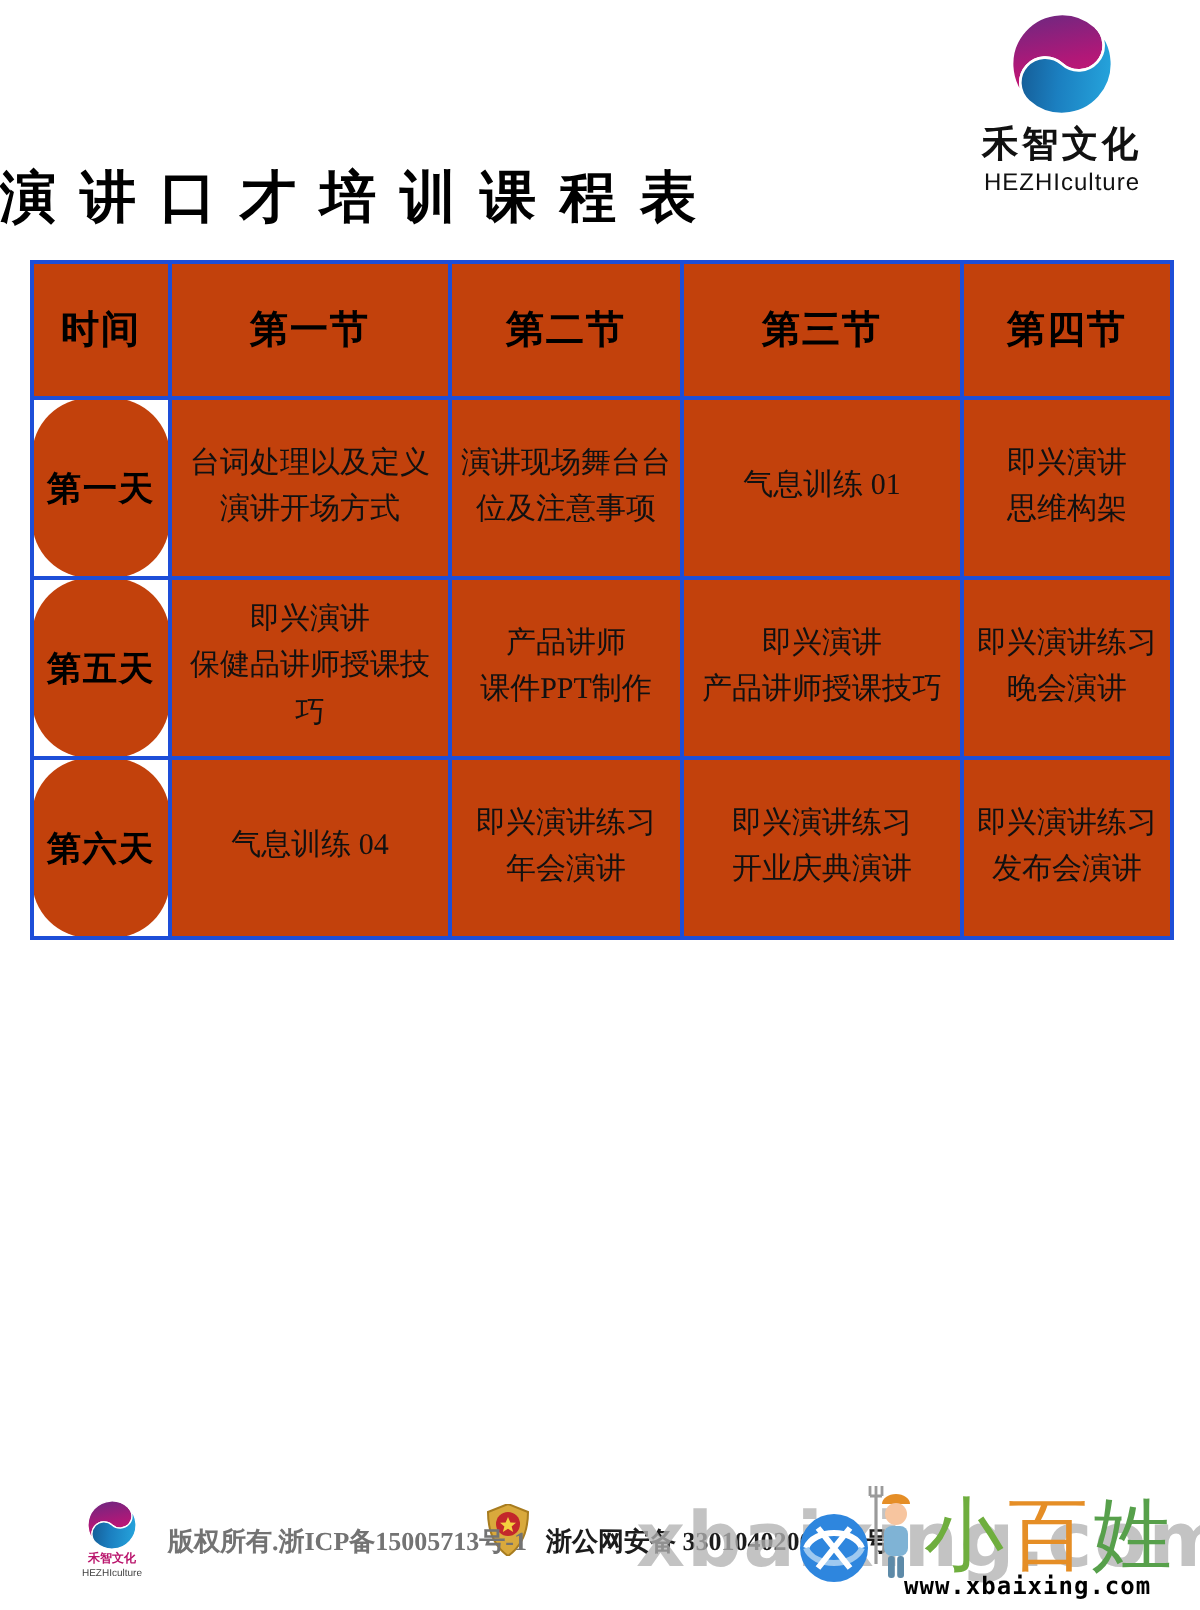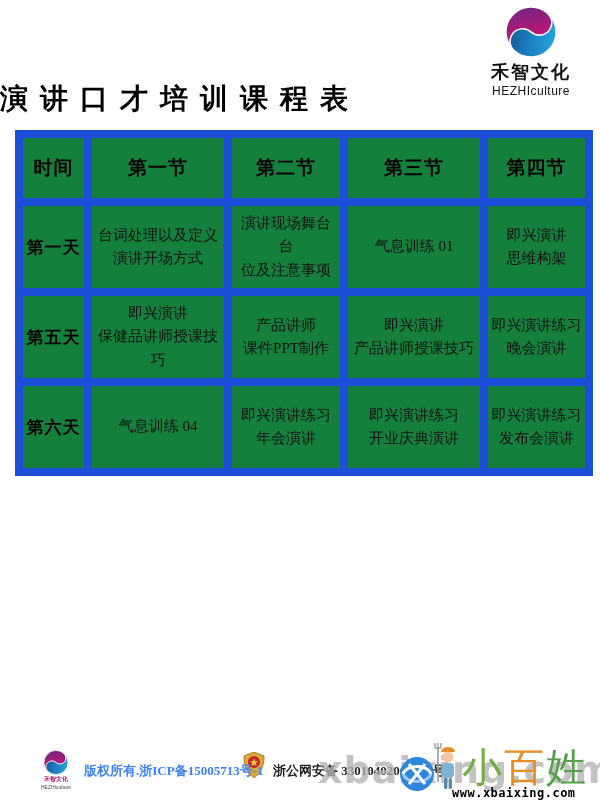--- a/index.html
+++ b/index.html
@@ -23,43 +23,43 @@
   .page-title {
     position: absolute; top: 80px; left: 0; width: 590px;
     font-size: 28px; font-weight: bold; letter-spacing: 12px;
     color: #000;
   }
 
   
   .sched-wrap { position: absolute; left: 15px; top: 130px; }
   table.sched { border-collapse: collapse; table-layout: fixed; width: 570px; }
   table.sched td, table.sched th {
-    border: 8px solid #1d4ed8;
+    border: 2px solid #1d4ed8;
     text-align: center; vertical-align: middle;
-    background: #15803d;
+    background: #c2410c;
   }
   table.sched th {
     height: 68px; font-size: 19px; font-weight: bold; color: #000;
     letter-spacing: 1px;
   }
   table.sched td { height: 90px; }
-  td.day { font-size: 17px; font-weight: bold; color: #000; letter-spacing: 1px; }
+  td.day { font-size: 17px; font-weight: bold; color: #000; letter-spacing: 1px; border-radius: 29px; }
   td.cell { font-size: 15px; color: #111; line-height: 1.55; white-space: pre-line; padding: 2px 3px; }
 
   
   .footer { position: absolute; left: 0; top: 740px; width: 600px; height: 65px; }
 
   .mini-logo { position: absolute; left: 34px; top: 10px; width: 44px; text-align: center; z-index: 5; }
   .mini-logo svg { width: 26px; height: 25px; display: block; margin: 0 auto; }
   .mini-logo .cn { font-size: 6px; font-weight: bold; color: #b9136b; font-family: "Liberation Sans", sans-serif; }
   .mini-logo .en { font-size: 5px; color: #444; font-family: "Liberation Sans", sans-serif; }
 
   .copyright {
     position: absolute; left: 84px; top: 22px;
-    font-size: 13px; font-weight: bold; color: #3b82f6; z-index: 5;
+    font-size: 13px; font-weight: bold; color: #737373; z-index: 5;
     font-family: "Liberation Serif", serif;
   }
   .badge { position: absolute; left: 243px; top: 12px; z-index: 0; }
   .badge svg { width: 22px; height: 26px; }
   .security {
     position: absolute; left: 273px; top: 22px;
     font-size: 13px; font-weight: bold; color: #1c1c1c; z-index: 0;
     font-family: "Liberation Serif", serif;
   }
 

